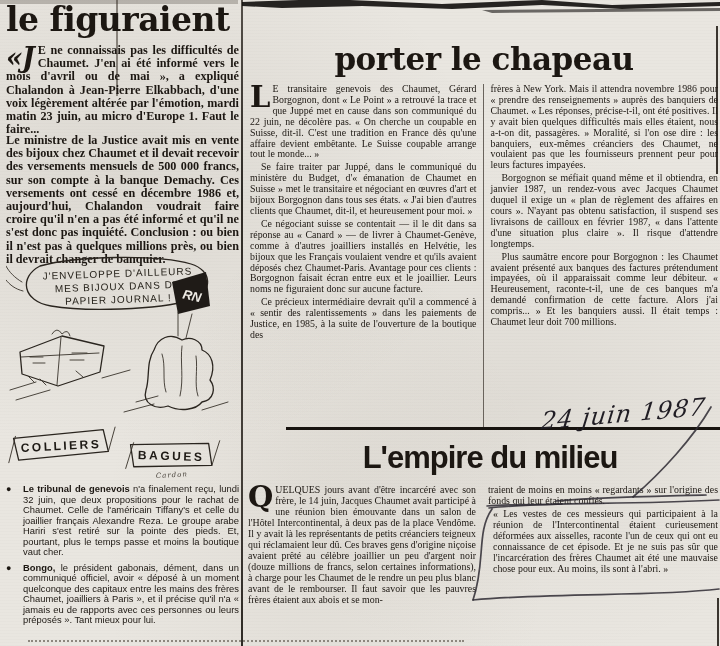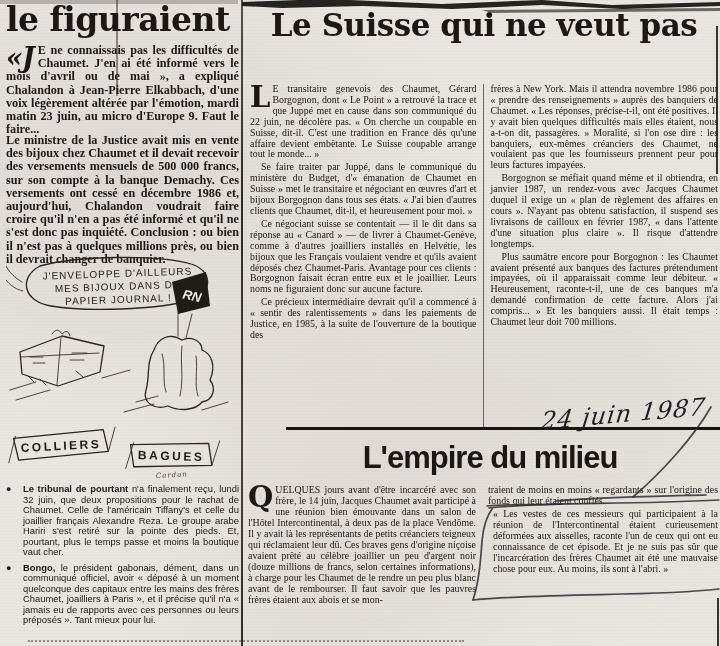--- a/index.html
+++ b/index.html
@@ -83,21 +83,21 @@
   <div class="lsmudge"></div>
   <div class="crease"></div>
   <div class="vrule-left"></div>
   <div class="edge-r1"></div>
   <div class="edge-r2"></div>
   <div class="dots"></div>
 
   <section class="leftcol">
     <h1 class="lc-head">le figuraient</h1>
 
-    <p class="lead p1"><span class="dc1">«J</span><span class="rich"><span class="seg-b seg-i">E ne connaissais pas les difficultés de Chaumet. J'en ai été informé vers le mois d'avril ou de mai », </span><span class="seg-b">a expliqué Chalandon à Jean-Pierre Elkabbach, d'une voix légèrement altérée par l'émotion, mardi matin 23 juin, au micro d'Europe 9. Faut le faire...</span></span></p>
+    <p class="lead p1"><span class="dc1">«J</span><span class="rich"><span class="seg-b seg-i">E ne connaissais pas les difficultés de Chaumet. J'en ai été informé vers le mois d'avril ou de mai », </span><span class="seg-b">a expliqué Chalandon à Jean-Pierre Elkabbach, d'une voix légèrement altérée par l'émotion, mardi matin 23 juin, au micro d'Europe 1. Faut le faire...</span></span></p>
 
     <p class="lead p2"><span class="seg-b">Le ministre de la Justice avait mis en vente des bijoux chez Chaumet et il devait recevoir des versements mensuels de 500 000 francs, sur son compte à la banque Demachy. Ces versements ont cessé en décembre 1986 et, aujourd'hui, Chalandon voudrait faire croire qu'il n'en a pas été informé et qu'il ne s'est donc pas inquiété. Conclusion : ou bien il n'est pas à quelques millions près, ou bien il devrait changer de banquier.</span></p>
 
     <svg class="cartoon" width="233" height="226" viewBox="0 0 233 226">
       <g>
         <path class="sk" d="M 34 12 C 70 2 150 0 185 10 C 206 16 208 38 186 46 C 150 56 80 58 45 52 C 16 47 13 23 34 12 Z"></path>
         <path class="skt" d="M 16 28 C 9 24 3 18 0 12"></path>
         <path class="skt" d="M 17 37 C 9 35 4 31 0 26"></path>
         <g class="btxt" transform="rotate(-2 112 34)">
           <text x="112" y="23">J'ENVELOPPE D'AILLEURS</text>
@@ -131,36 +131,36 @@
         <path class="sk" d="M 124 192 L 202 188 L 206 210 L 128 214 Z"></path>
         <path class="skt" d="M 120 216 L 127 190 M 206 210 L 213 185"></path>
         <text class="lbl" x="165" y="206">BAGUES</text>
       </g>
       <text class="sig" x="150" y="224" transform="rotate(-3 150 224)">Cardon</text>
     </svg>
 
     <div class="briefs">
       <div class="brief">
         <span class="bdot">●</span>
-        <span class="btext"><span class="seg-b">Le tribunal de pourtant </span><span>n'a finalement reçu, lundi 32 juin, que deux propositions pour le rachat de Chaumet. Celle de l'américain Tiffany's et celle du joaillier français Alexandre Reza. Le groupe arabe Hariri s'est retiré sur la pointe des pieds. Et, pourtant, plus le temps passe et moins la boutique vaut cher.</span></span>
+        <span class="btext"><span class="seg-b">Le tribunal de genevois </span><span>n'a finalement reçu, lundi 32 juin, que deux propositions pour le rachat de Chaumet. Celle de l'américain Tiffany's et celle du joaillier français Alexandre Reza. Le groupe arabe Hariri s'est retiré sur la pointe des pieds. Et, pourtant, plus le temps passe et moins la boutique vaut cher.</span></span>
       </div>
       <div class="brief">
         <span class="bdot">●</span>
         <span class="btext"><span class="seg-b">Bongo, </span><span>le président gabonais, dément, dans un communiqué officiel, avoir </span><span class="seg-i">« déposé à un moment quelconque des capitaux entre les mains des frères Chaumet, joailliers à Paris »</span><span>, et il précise qu'il n'a </span><span class="seg-i">« jamais eu de rapports avec ces personnes ou leurs préposés »</span><span>. Tant mieux pour lui.</span></span>
       </div>
     </div>
   </section>
 
   <section class="mainsec">
     <svg class="smudge" width="482" height="18" viewBox="0 0 482 18">
       <path d="M0,3 L85,0 L200,5 L300,1 L370,6 L481,3 L481,7 L380,10 L300,6 L210,10 L120,7 L40,9 L0,7 Z" fill="#151210" opacity=".92"></path>
       <path d="M240,11 L481,9 L481,12 L250,14 Z" fill="#151210" opacity=".6"></path>
     </svg>
 
-    <h1 class="mh"><span>Le Suisse qui ne veut pas</span><br></h1>
+    <h1 class="mh"><br><span>porter le chapeau</span></h1>
 
     <div class="topcols">
       <div class="tcol tcol1">
         <p><span class="dcap">L</span><span><span>E transitaire genevois des Chaumet, Gérard Borgognon, dont « Le Point » a retrouvé la trace et que Juppé met en cause dans son communiqué du 22 juin, ne décolère pas. </span><span class="seg-i">« On cherche un coupable en Suisse, </span><span>dit-il. </span><span class="seg-i">C'est une tradition en France dès qu'une affaire devient embêtante. Le Suisse coupable arrange tout le monde... »</span></span></p>
         <p class="ind"><span>Se faire traiter par Juppé, dans le communiqué du ministère du Budget, d'</span><span class="seg-i">« émanation de Chaumet en Suisse »</span><span> met le transitaire et négociant en œuvres d'art et bijoux Borgognon dans tous ses états. </span><span class="seg-i">« J'ai bien d'autres clients que Chaumet, </span><span>dit-il, </span><span class="seg-i">et heureusement pour moi. »</span></p>
         <p class="ind"><span>Ce négociant suisse se contentait — il le dit dans sa réponse au « Canard » — de livrer à Chaumet-Genève, comme à d'autres joailliers installés en Helvétie, les bijoux que les Français voulaient vendre et qu'ils avaient déposés chez Chaumet-Paris. Avantage pour ces clients : Borgognon faisait écran entre eux et le joaillier. Leurs noms ne figuraient donc sur aucune facture.</span></p>
         <p class="ind"><span>Ce précieux intermédiaire devrait qu'il a commencé à </span><span class="seg-i">« sentir des ralentissements »</span><span> dans les paiements de Justice, en 1985, à la suite de l'ouverture de la boutique des</span></p>
       </div>
       <div class="tcol tcol2">
         <p><span>frères à New York. Mais il attendra novembre 1986 pour </span><span class="seg-i">« prendre des renseignements »</span><span> auprès des banquiers de Chaumet. </span><span class="seg-i">« Les réponses, </span><span>précise-t-il, </span><span class="seg-i">ont été positives. Il y avait bien quelques difficultés mais elles étaient, nous a-t-on dit, passagères. »</span><span> Moralité, si l'on ose dire : les banquiers, eux-mêmes créanciers des Chaumet, ne voulaient pas que les fournisseurs prennent peur pour leurs factures impayées.</span></p>

